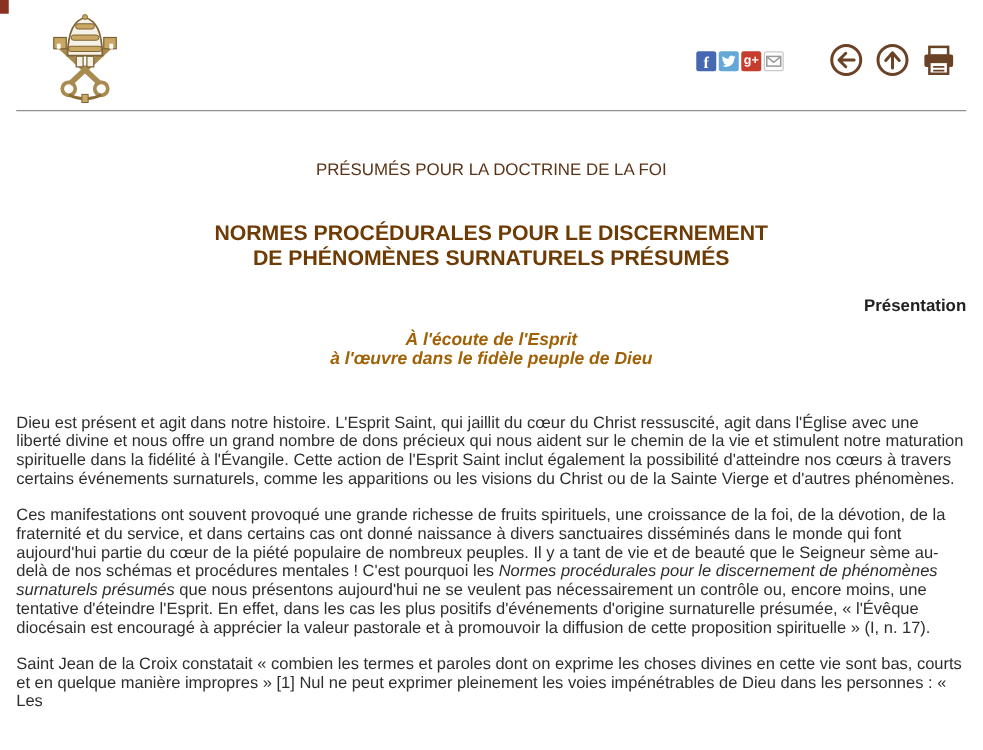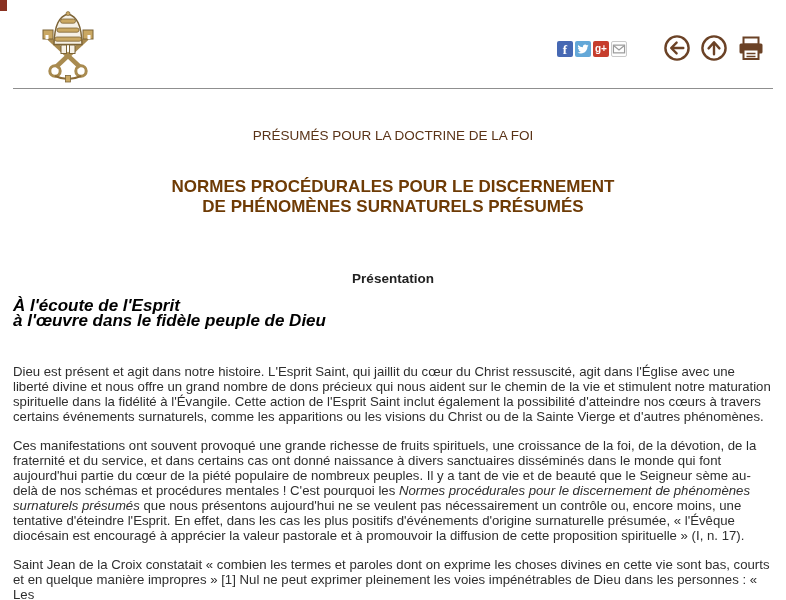--- a/index.html
+++ b/index.html
@@ -18,22 +18,22 @@
   .s-gp{background:#c63d2d;font-size:10px;}
   .s-mail{background:#fdfdfd;border:1px solid #c9c9c9;}
   .nav-icons{position:absolute;left:663px;top:34px;display:flex;gap:9px;}
   .nav-icons svg{cursor:pointer;display:block;}
   .divider{position:absolute;left:13px;right:13px;top:88px;border-top:1px solid #8f8f8f;height:0;}
   .content{position:absolute;left:13px;right:13px;top:89px;}
   .lang-bar{margin-top:14px;text-align:right;font-size:13px;color:#4a4a4a;}
   .lang-bar a{color:#9c6531;text-decoration:underline;cursor:pointer;}
   .dicastery{margin-top:39px;text-align:center;font-size:13.5px;color:#5a3317;}
   .main-title{margin-top:34px;text-align:center;font-size:17px;line-height:20px;font-weight:bold;color:#6e3b05;}
-  .presentation{margin-top:54px;text-align:center;font-size:13.5px;font-weight:bold;color:#222;}
-  .subtitle{margin-top:12px;text-align:left;font-size:17px;line-height:15px;font-weight:bold;font-style:italic;color:#000000;}
+  .presentation{margin-top:20px;text-align:right;font-size:13.5px;font-weight:bold;color:#222;}
+  .subtitle{margin-top:12px;text-align:center;font-size:14px;line-height:15px;font-weight:bold;font-style:italic;color:#a16207;}
   .article{margin-top:36px;}
   .body-para{margin:14px 0 0 0;font-size:13.2px;line-height:15px;color:#2e2e2e;text-align:left;}
   .body-para:first-child{margin-top:11px;}
   .seg-italic{font-style:italic;}
   .seg-footnote{color:#2e2e2e;cursor:pointer;}
 </style>
 </head>
 <body>
 
 <div class="corner-fragment"></div>

